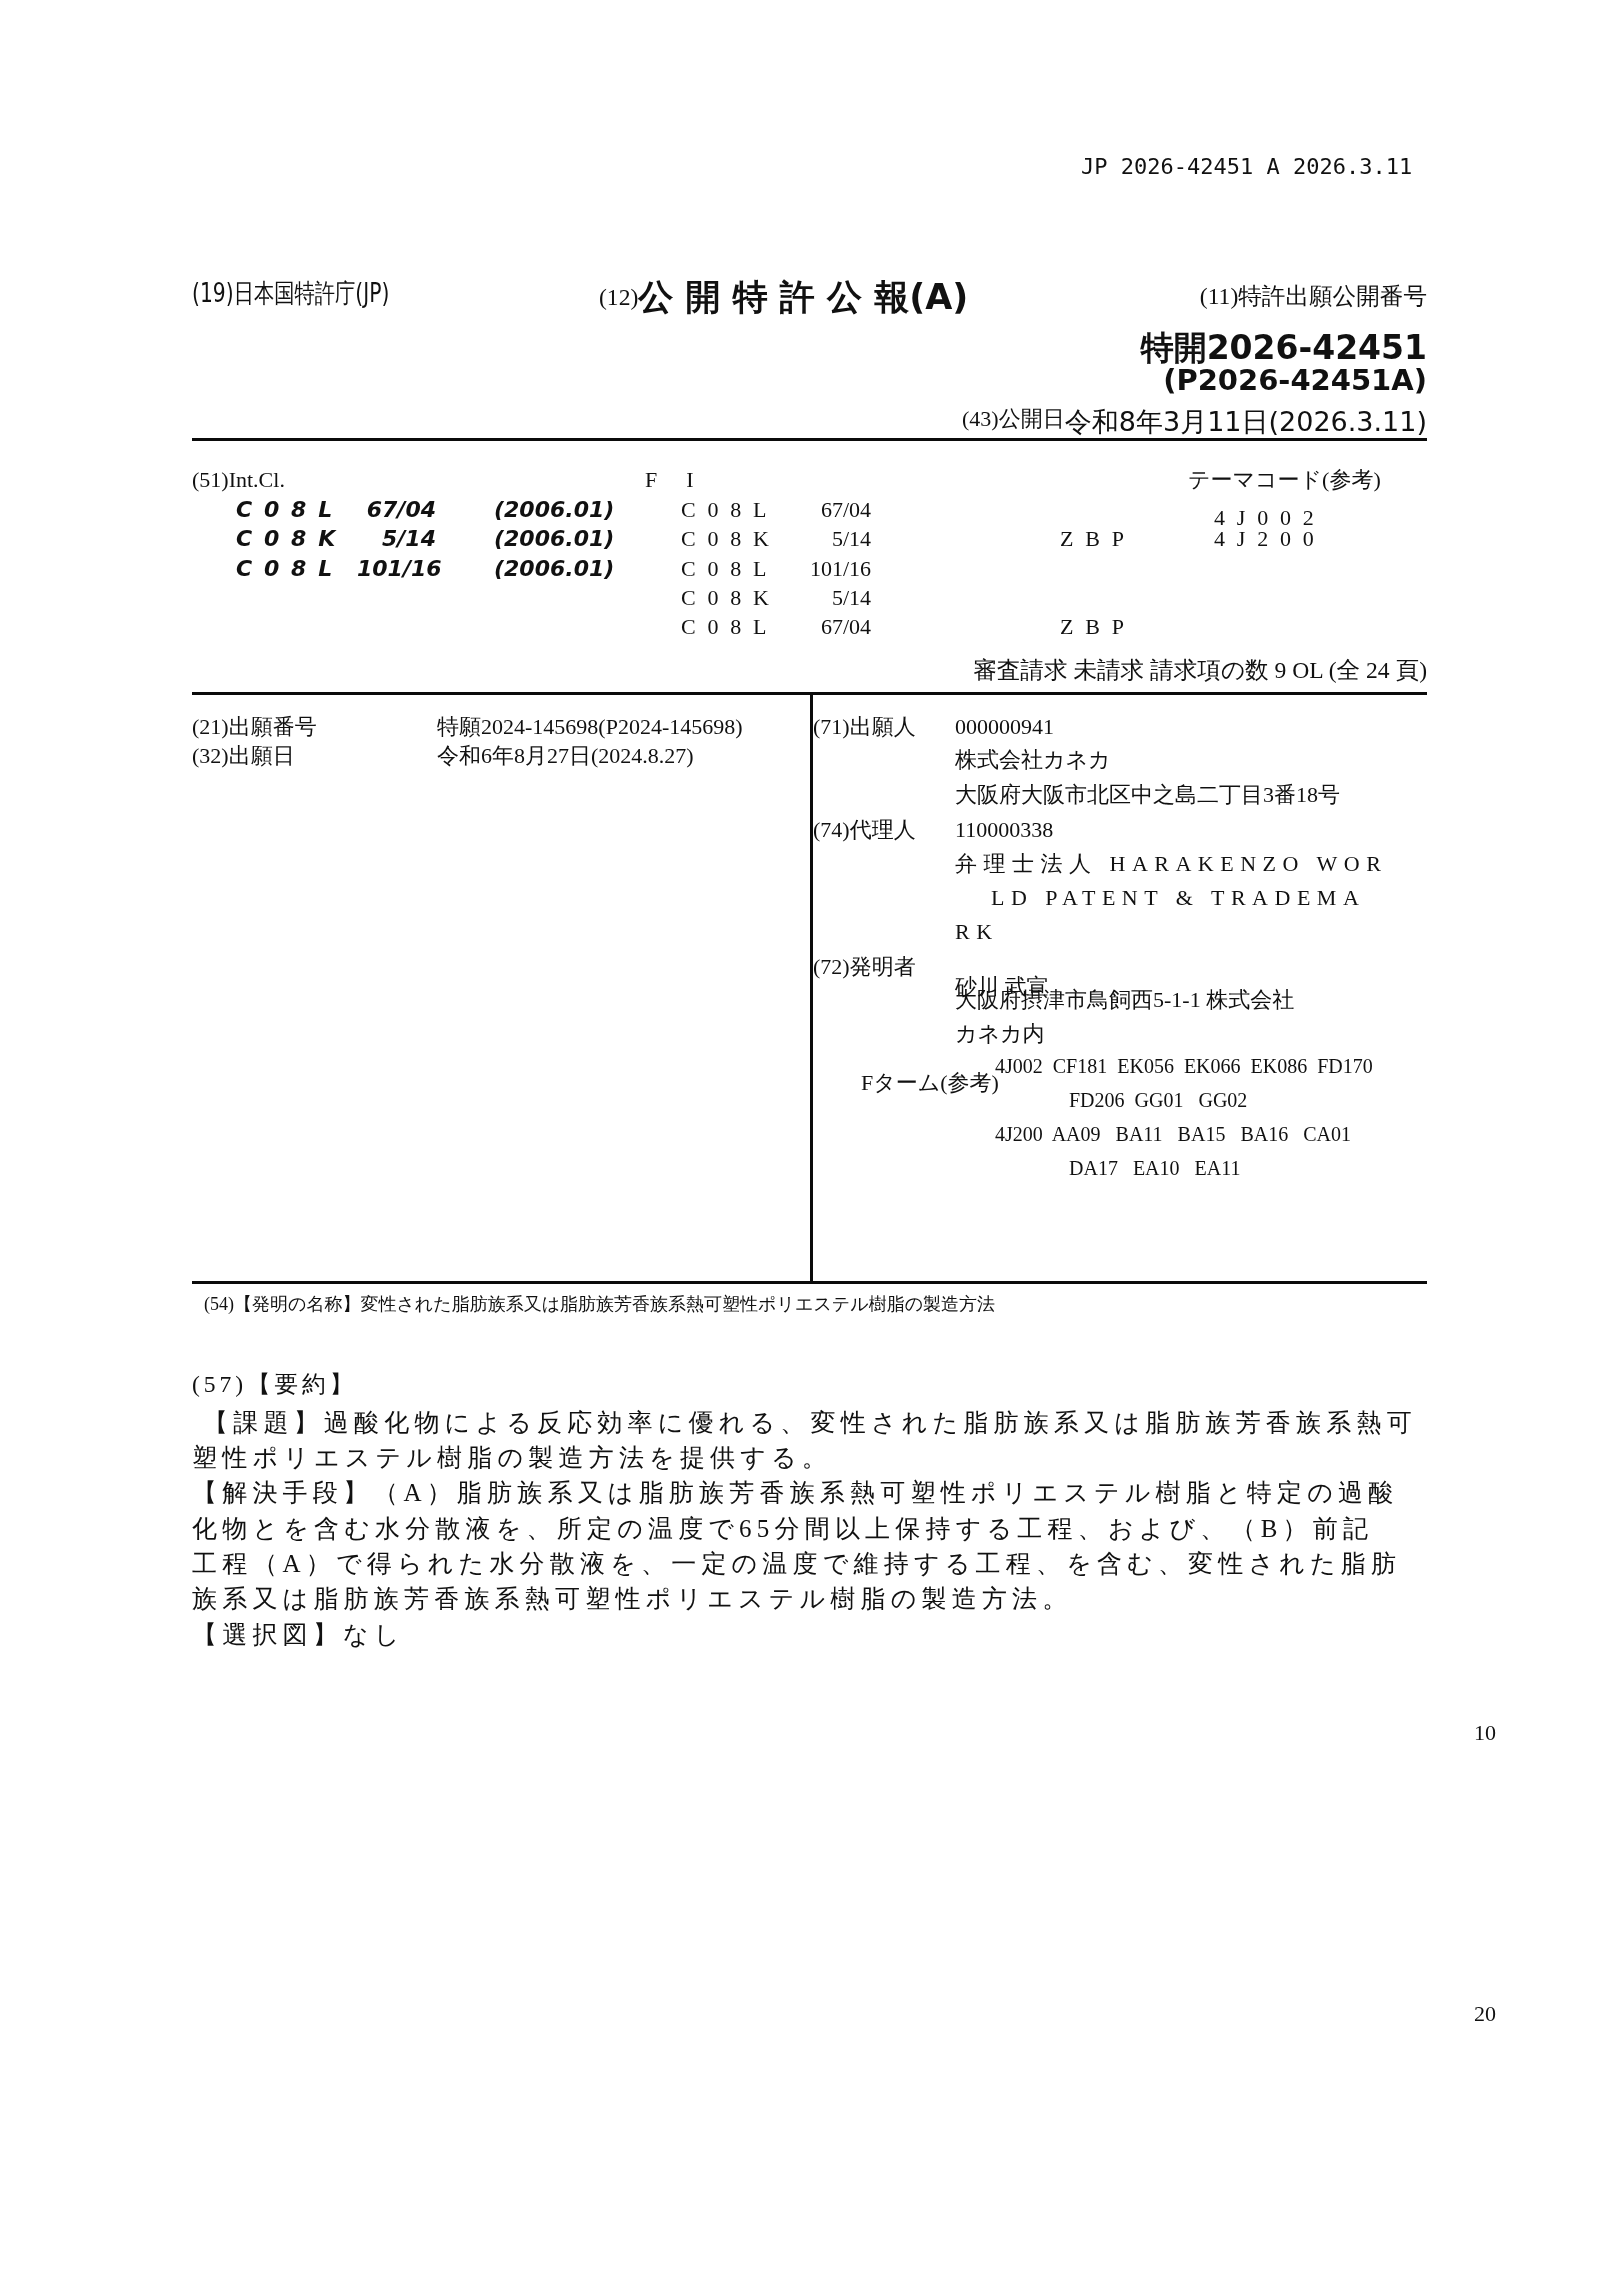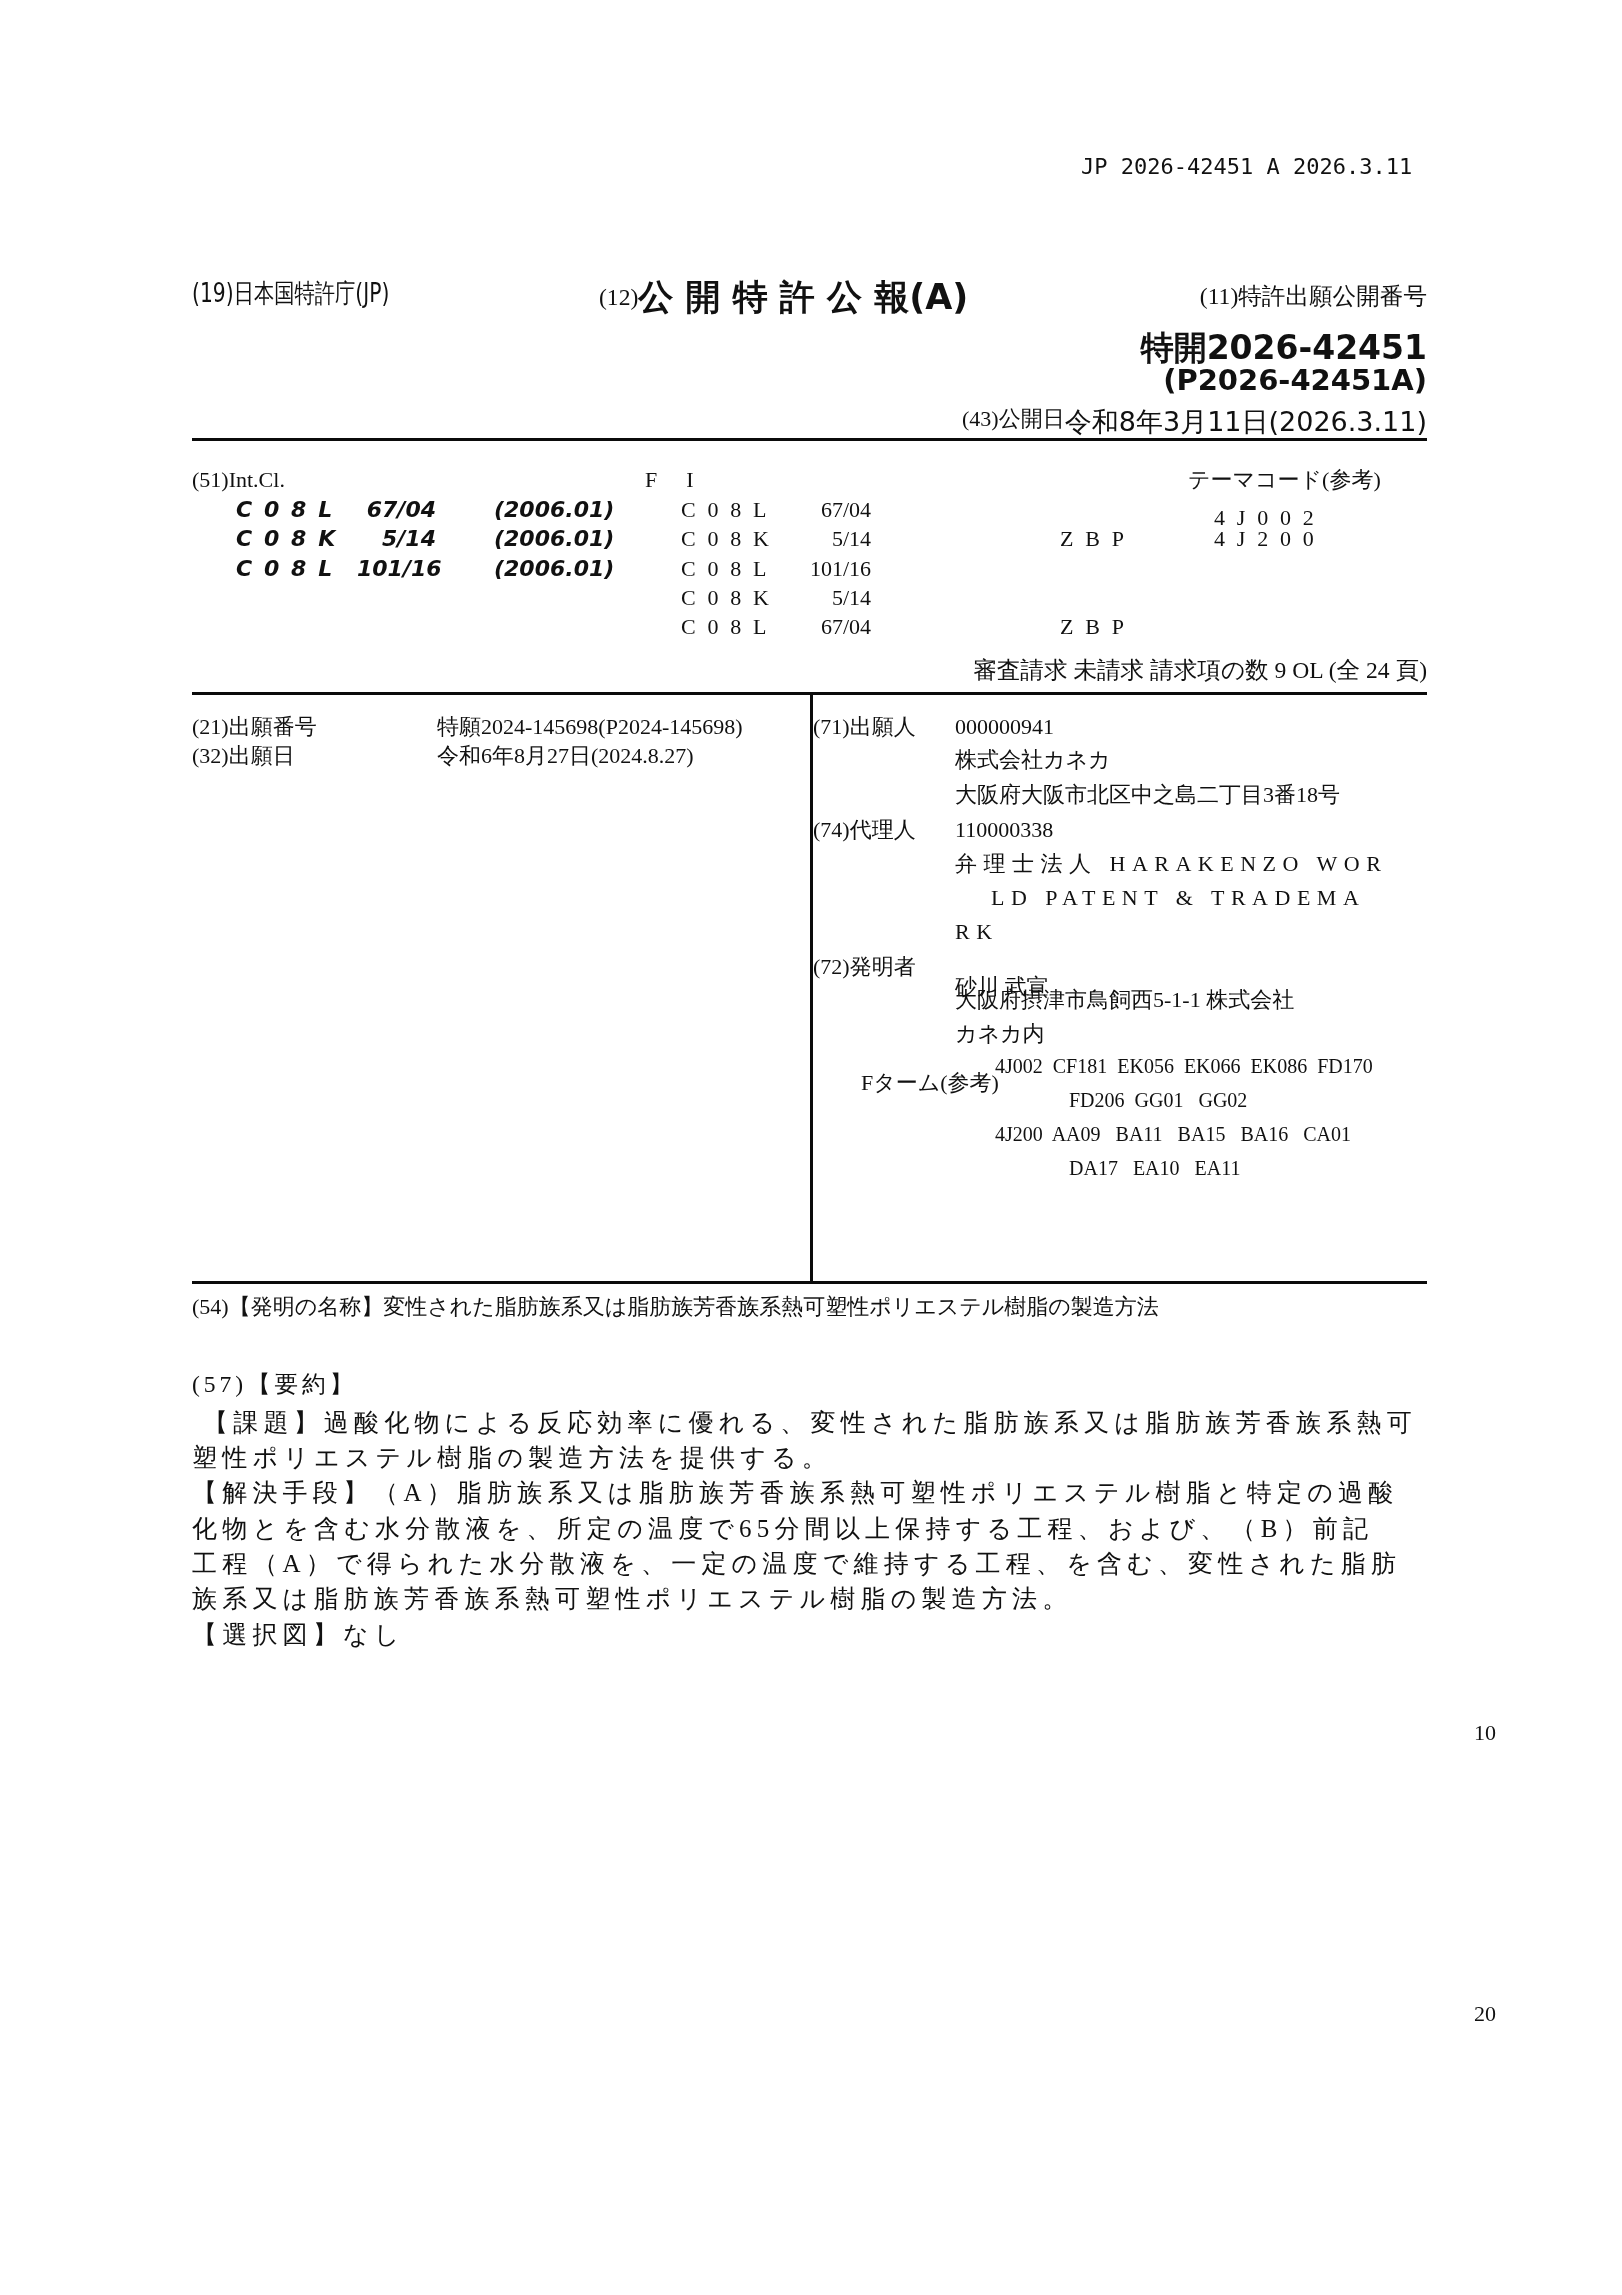--- a/index.html
+++ b/index.html
@@ -103,21 +103,21 @@
 <div class="abs serif std" style="left:955px; top:1019px;">カネカ内</div>
 
 <div class="abs serif std" style="left:813px; top:1068px;margin-left:48px;">Fターム(参考)</div>
 <div class="abs serif std" style="left:995px; top:1052px; white-space:pre; font-size:20px;">4J002  CF181  EK056  EK066  EK086  FD170</div>
 <div class="abs serif std" style="left:1069px; top:1086px; white-space:pre; font-size:20px;">FD206  GG01   GG02</div>
 <div class="abs serif std" style="left:995px; top:1120px; white-space:pre; font-size:20px;">4J200  AA09   BA11   BA15   BA16   CA01</div>
 <div class="abs serif std" style="left:1069px; top:1154px; white-space:pre; font-size:20px;">DA17   EA10   EA11</div>
 
 <div class="hrule" style="top:1281px;"></div>
 
-<div class="abs serif" style="left:192px; top:1292px; font-size:22px;text-align:center;">
+<div class="abs serif" style="left:204px; top:1292px; font-size:18px;text-align:center;">
   <span>(54)【発明の名称】</span><span>変性された脂肪族系又は脂肪族芳香族系熱可塑性ポリエステル樹脂の製造方法</span>
 </div>
 
 <div class="abs serif" style="left:192px; top:1368px; font-size:23.6px; letter-spacing:3.9px;">(57)【要約】</div>
 <div>
   <div class="abs serif abstract-line" style="left:203px; top:1406px;">【課題】過酸化物による反応効率に優れる、変性された脂肪族系又は脂肪族芳香族系熱可</div>
   <div class="abs serif abstract-line" style="left:192px; top:1441px;">塑性ポリエステル樹脂の製造方法を提供する。</div>
   <div class="abs serif abstract-line" style="left:192px; top:1476px;">【解決手段】（A）脂肪族系又は脂肪族芳香族系熱可塑性ポリエステル樹脂と特定の過酸</div>
   <div class="abs serif abstract-line" style="left:192px; top:1512px;">化物とを含む水分散液を、所定の温度で65分間以上保持する工程、および、（B）前記</div>
   <div class="abs serif abstract-line" style="left:192px; top:1547px;">工程（A）で得られた水分散液を、一定の温度で維持する工程、を含む、変性された脂肪</div>

